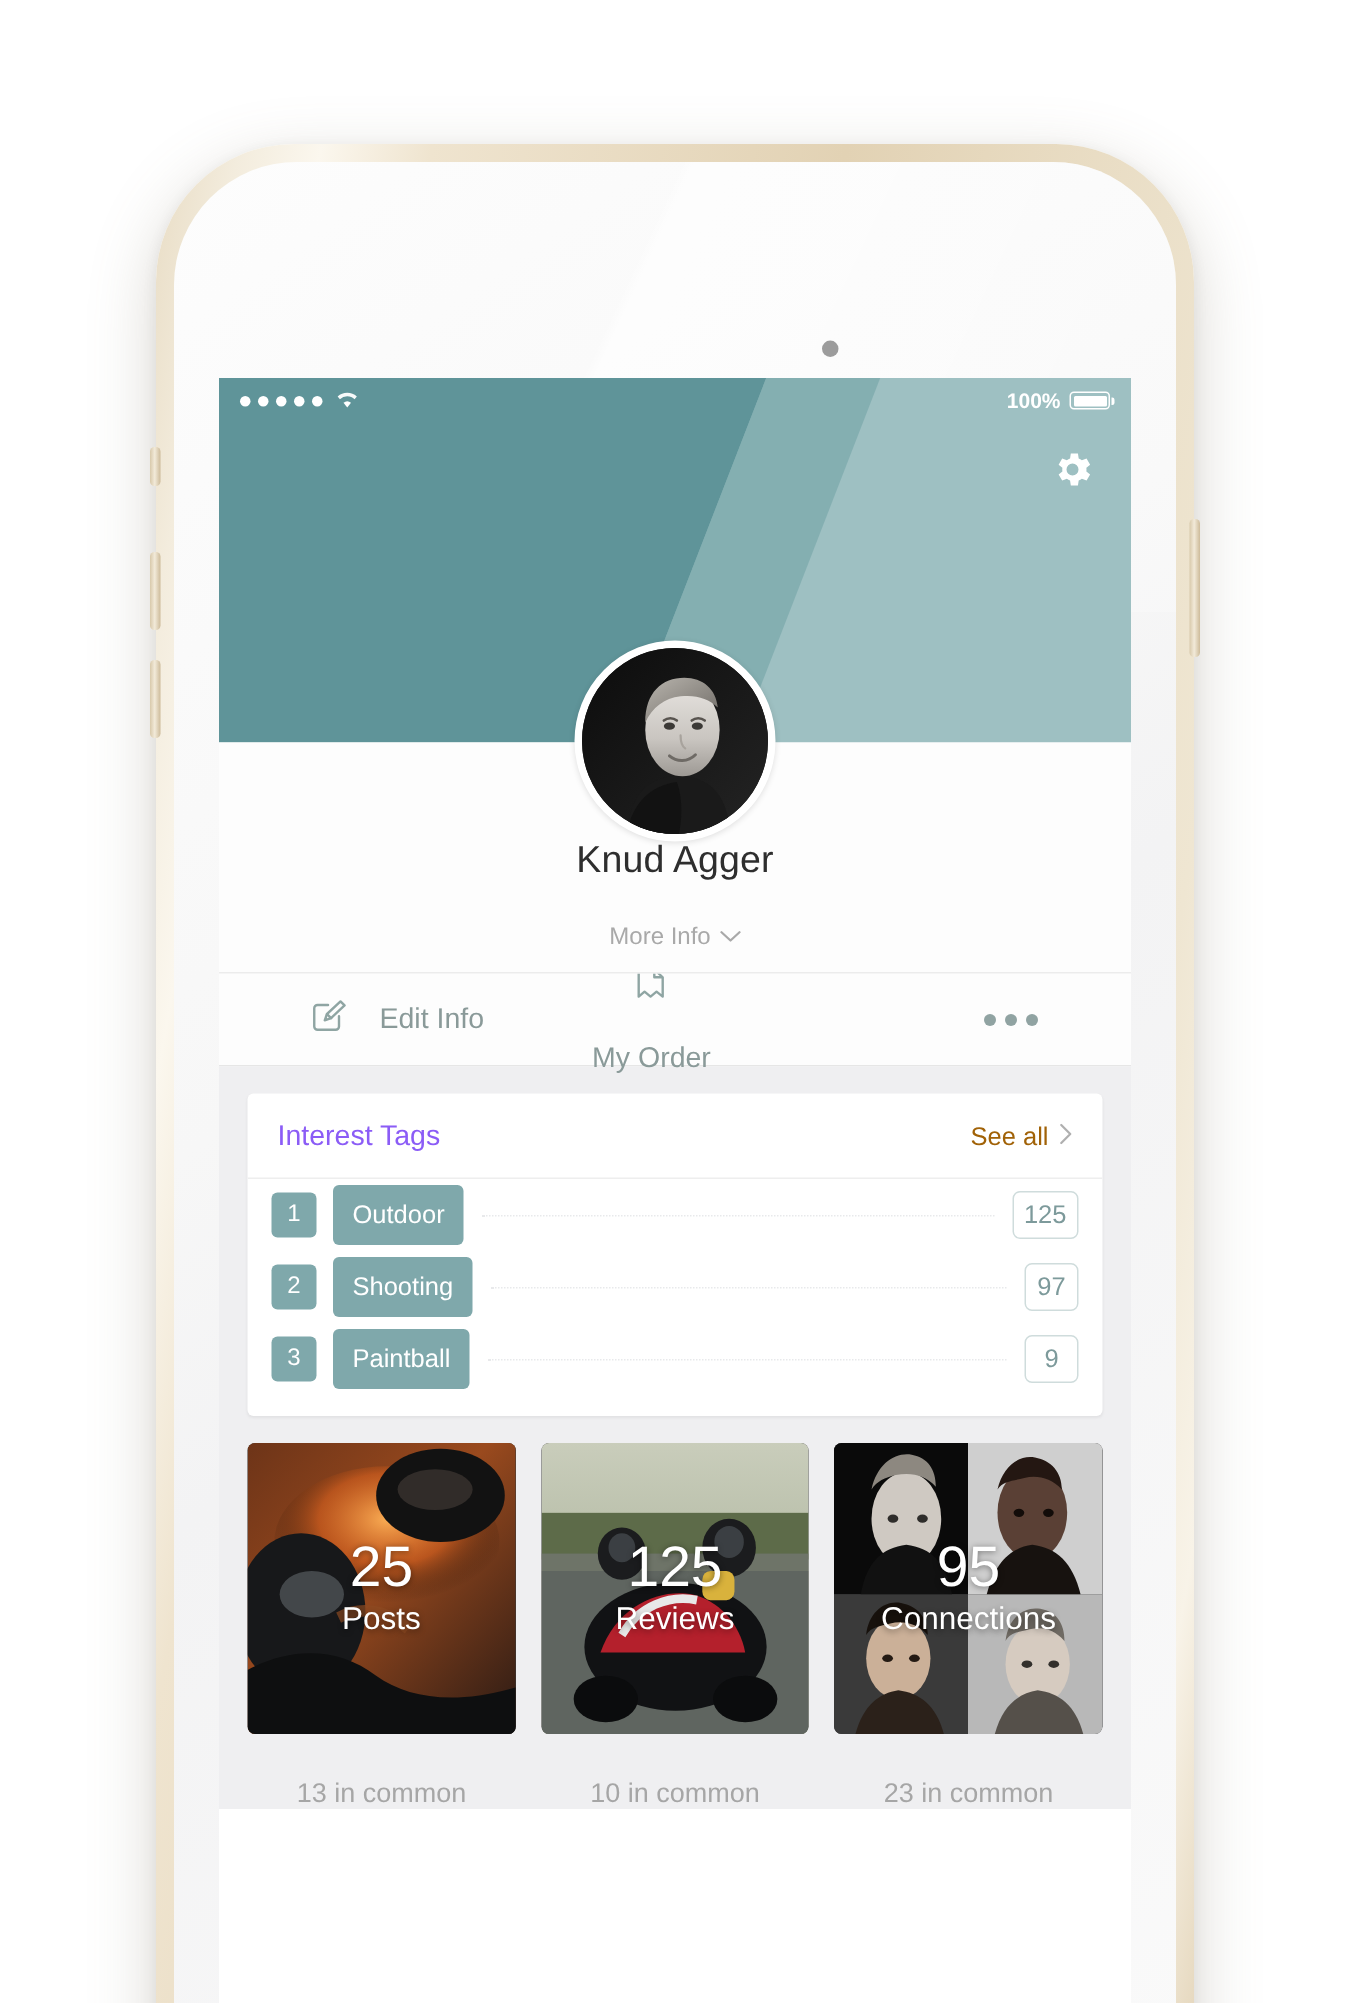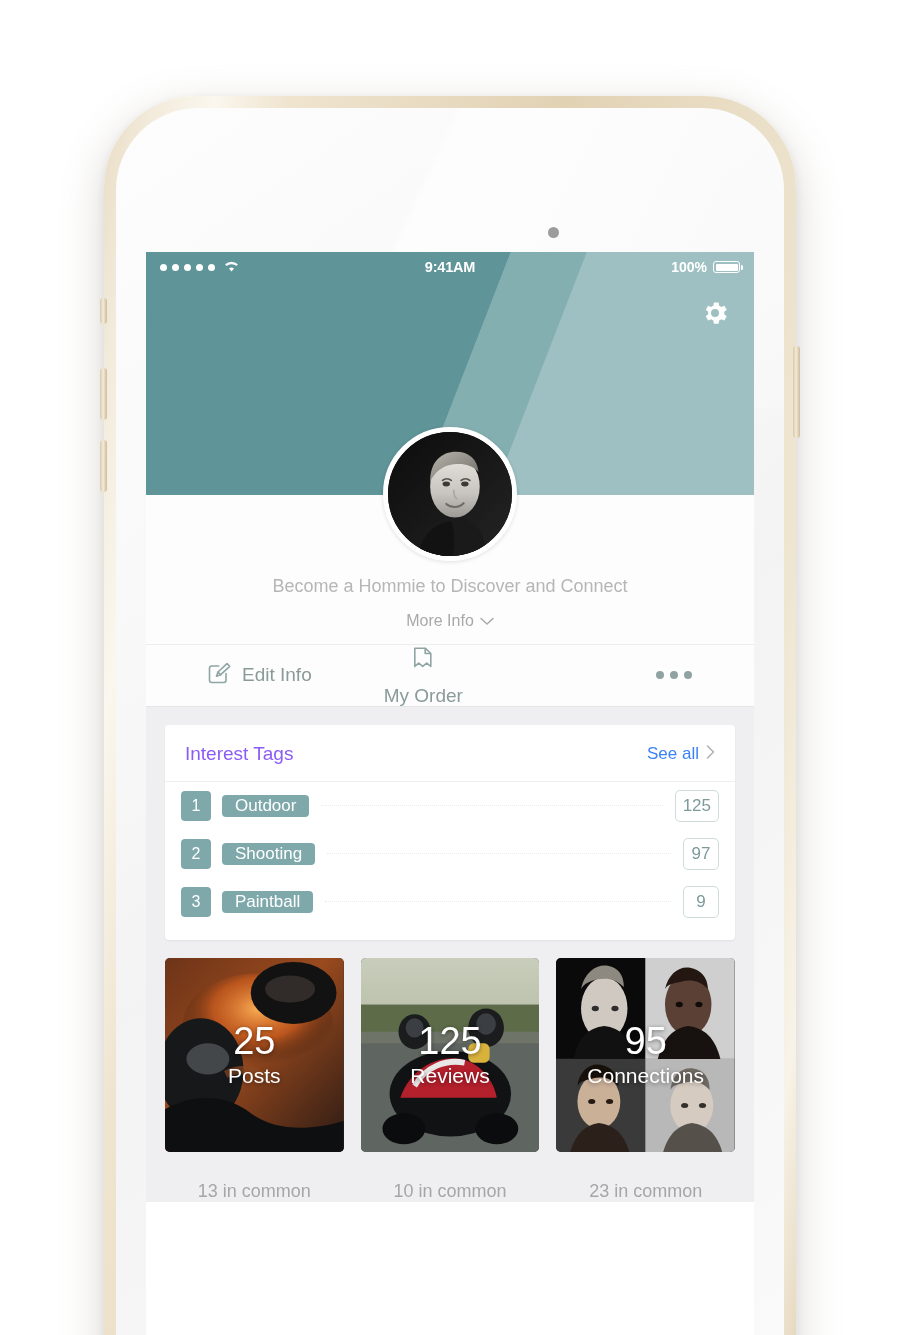--- a/index.html
+++ b/index.html
@@ -158,21 +158,21 @@
   }
 
   
   #actions {
     background:#fdfdfd;
     height:62px;
     display:flex; align-items:center;
     border-bottom:1px solid #e6e6e6;
   }
   .action {
-    display:flex; align-items:center; gap:10px;
+    display:flex; align-items:center; gap:21px;
     cursor:pointer;
     color:#8a9a99;
     font-size:19px;
   }
   #act-edit { margin-left:60px; }
   #act-order { margin-left:72px;flex-direction:column; }
   #act-more {
     margin-left:auto; margin-right:62px;
     display:flex; gap:6px; cursor:pointer;
   }
@@ -187,40 +187,40 @@
     border-radius:4px;
     box-shadow:0 1px 2px rgba(0,0,0,.06);
     overflow:hidden;
   }
   #tagcard-head {
     display:flex; align-items:center; justify-content:space-between;
     padding:18px 20px 16px;
     border-bottom:1px solid #eeeeee;
   }
   #tagcard-title { font-size:19px; color:#8b5cf6; font-weight:300; }
-  #seeall { font-size:17px; color:#3b82f6; display:flex; align-items:center; gap:7px; cursor:pointer;margin-left:17px; }
+  #seeall { font-size:17px; color:#a16207; display:flex; align-items:center; gap:7px; cursor:pointer;margin-left:17px; }
 
   .tagrow {
     display:flex; align-items:center;
     padding:0 16px;
     height:48px;
   }
   .rank {
     width:30px; height:30px;
     background:#7fa8ab; color:#ffffff;
     border-radius:4px;
     font-size:16px;
     display:flex; align-items:center; justify-content:center;
     flex:0 0 auto;
   }
   .tagpill {
     margin-left:11px;
     background:#7fa8ab; color:#ffffff;
     border-radius:4px;
-    height:22px; padding:0 13px;
+    height:40px; padding:0 13px;
     font-size:17px;
     display:flex; align-items:center;
     flex:0 0 auto;
     cursor:pointer;
   }
   .leader {
     flex:1 1 auto;
     height:1px;
     margin:0 12px;
     border-bottom:1px dotted #e4e6e8;
@@ -297,21 +297,20 @@
           <span class="dot"></span>
           <span class="dot"></span>
           <span class="dot"></span>
           <span id="wifi">
             <svg width="17" height="13" viewBox="0 0 17 13" fill="#fff">
               <path d="M8.5 12.6l2.5-3.1a4 4 0 0 0-5 0l2.5 3.1z"></path>
               <path d="M8.5 5.2c1.9 0 3.6.7 4.9 1.9l1.5-1.8A9.6 9.6 0 0 0 8.5 2.8a9.6 9.6 0 0 0-6.4 2.5l1.5 1.8a7.2 7.2 0 0 1 4.9-1.9z" opacity=".95"></path>
             </svg>
           </span>
         </div>
-        <div id="sb-time">9:41AM</div>
         <div id="sb-right">
           <span>100%</span>
           <span id="battery">
               <i></i>
             </span>
         </div>
       </div>
 
       <div id="gear">
         <svg width="30" height="30" viewBox="0 0 24 24" fill="#ffffff">
@@ -345,22 +344,22 @@
           <ellipse cx="47" cy="42" rx="3" ry="2" fill="#3b3936"></ellipse>
           <ellipse cx="62" cy="42" rx="3" ry="2" fill="#3b3936"></ellipse>
           <path d="M44 39c2-1.6 5-1.6 7 0" stroke="#58544f" stroke-width="1.4" fill="none" stroke-linecap="round"></path>
           <path d="M59 39c2-1.6 5-1.6 7 0" stroke="#58544f" stroke-width="1.4" fill="none" stroke-linecap="round"></path>
           <path d="M53 47c0 4 1 6 2.5 7" stroke="#a8a39d" stroke-width="1.2" fill="none" stroke-linecap="round"></path>
           <path d="M47 58c4 3.4 10 3.4 14-.6" stroke="#6e6a65" stroke-width="1.6" fill="none" stroke-linecap="round"></path>
           <path d="M24 100c3-17 13-26 27-28 3 8 3 20 1 28z" fill="#121212"></path>
         </svg>
       </div>
 
+      <div id="username">Knud Agger</div>
       <div id="bio">
-        <div>Become a Hommie to Discover and Connect</div>
       </div>
       <div id="moreinfo">
         <span>More Info</span>
         <span>
           <svg width="14" height="9" viewBox="0 0 14 9" fill="none" stroke="#a9a9a9" stroke-width="1.5">
             <path d="M1 1.5L7 7l6-5.5" stroke-linecap="round" stroke-linejoin="round"></path>
           </svg>
         </span>
       </div>
     </div>

